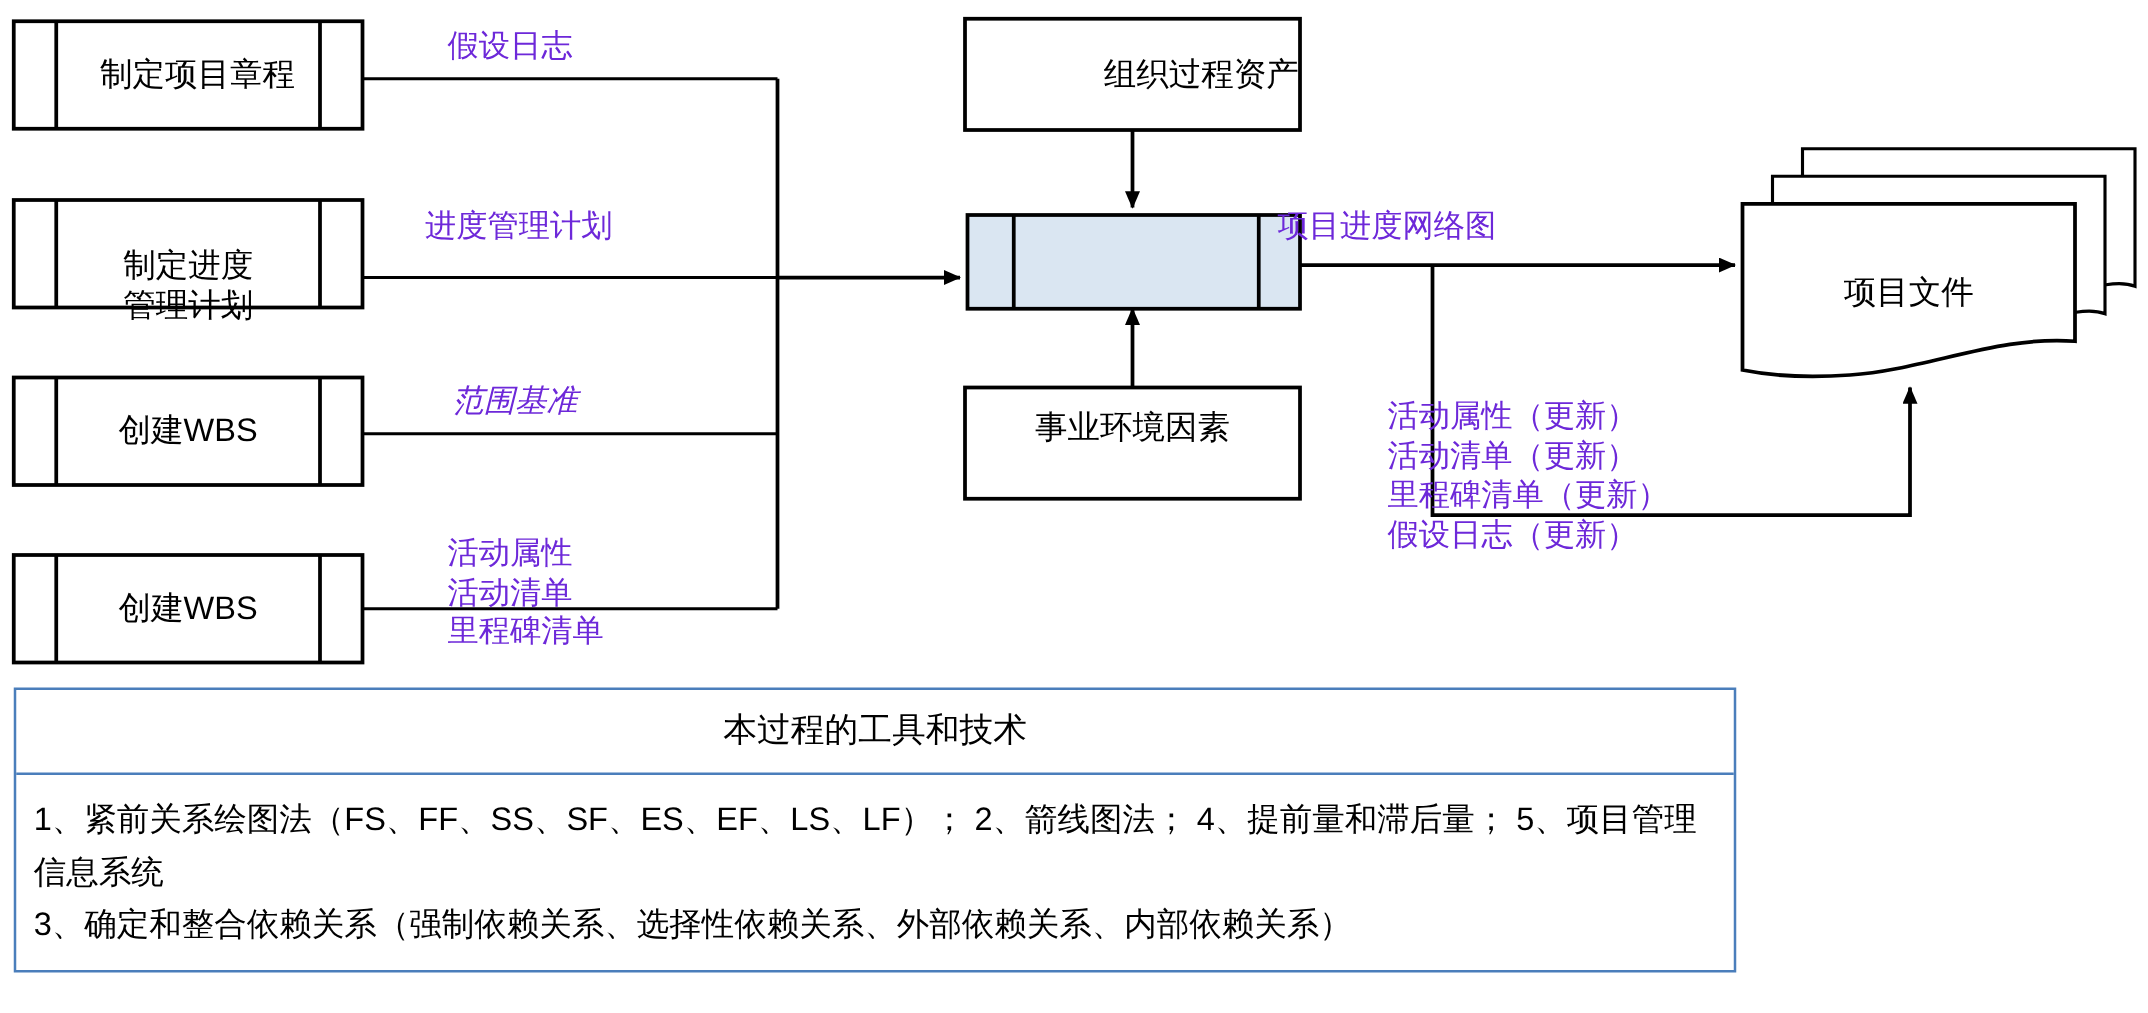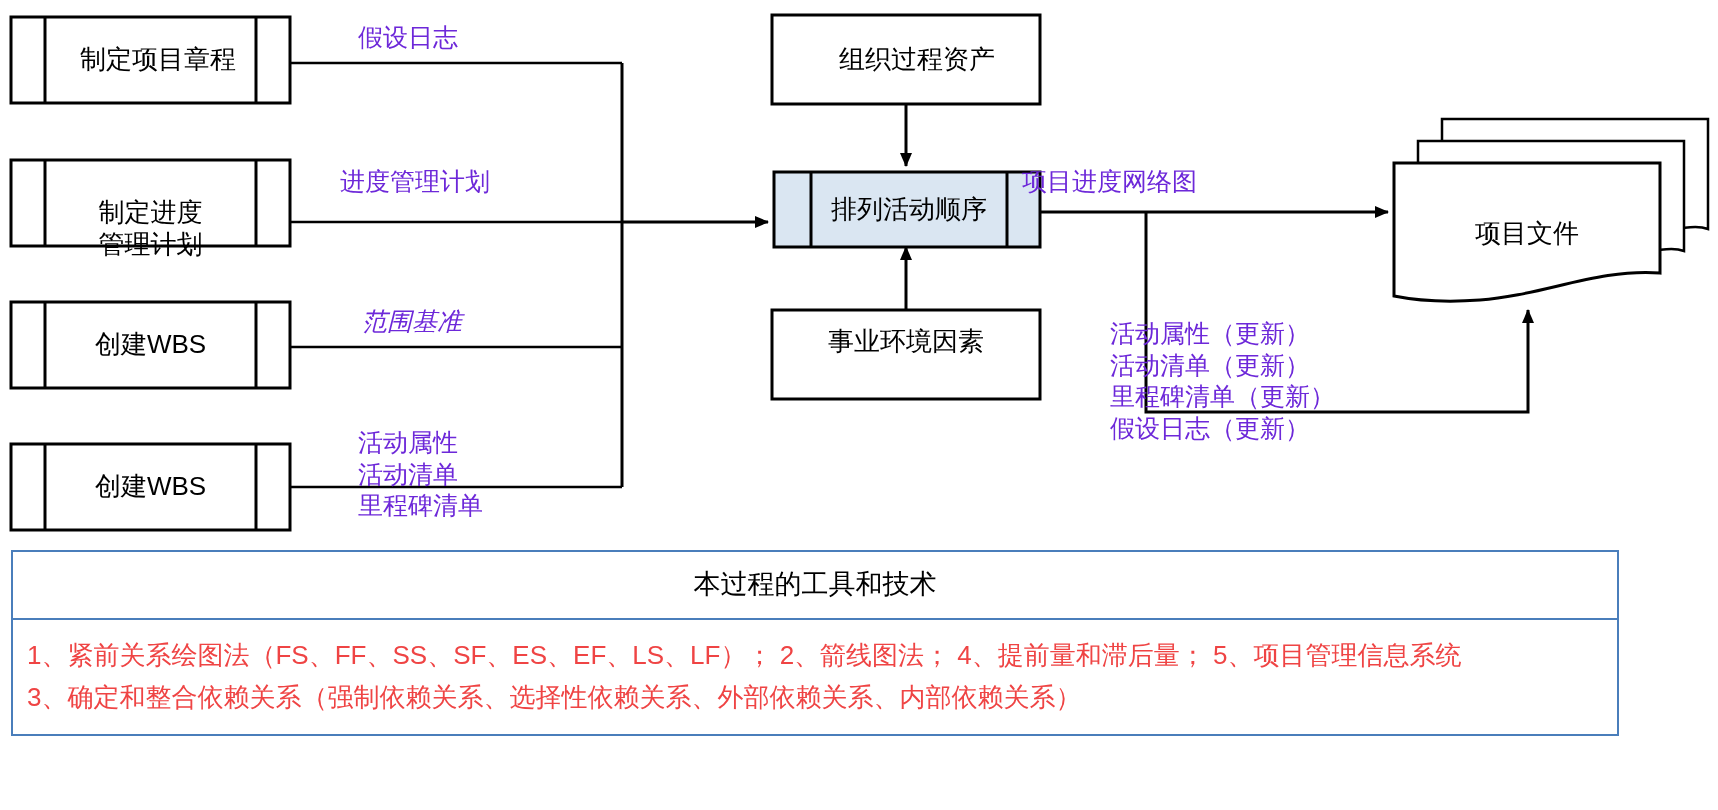--- a/index.html
+++ b/index.html
@@ -36,39 +36,39 @@
     font-size:25px;
     line-height:1.26;
     color:#6d28d9;
     white-space:pre-line;
   }
   
   .ttTable{
     position:absolute;
     left:11px;
     top:550px;
-    width:1608px;
+    width:1378px;
     border:2px solid #4a7ebb;
     box-sizing:border-box;
     background:#fff;
   }
   .ttHead{
     text-align:center;
     font-size:27px;
     padding:14px 0 16px 0;
     border-bottom:2px solid #4a7ebb;
     color:#000;
   }
   .ttBody{
     padding:14px 14px 16px 14px;
   }
   .ttLine{
     font-size:26px;
     line-height:1.62;
-    color:#ef4444;
+    color:#000000;
   }
 </style>
 </head>
 <body>
 
 <div id="stage">
 
   <svg class="layer" viewBox="0 0 1718 810">
     <defs>
       <marker id="arrowR" markerWidth="14" markerHeight="12" refX="13" refY="6" orient="auto" markerUnits="userSpaceOnUse">
@@ -170,25 +170,24 @@
   <div class="edgeLabel" style="left:358px;top:22px;">假设日志</div>
 
   <div class="edgeLabel" style="left:340px;top:166px;">进度管理计划</div>
 
   <div class="edgeLabel" style="left:362px;top:306px;font-style:italic;">范围基准</div>
 
   <div class="edgeLabel" style="left:358px;top:427px;">活动属性
 活动清单
 里程碑清单</div>
 
-  <div class="nodeLabel" style="left:772px;top:15px;width:290px;height:89px;">组织过程资产</div>
+  <div class="nodeLabel" style="left:772px;top:15px;width:290px;height:89px;padding-left:44px;">组织过程资产</div>
 
   <div class="nodeLabel" style="left:772px;top:310px;width:268px;height:63px;">事业环境因素</div>
 
-  <div class="nodeLabel" style="left:811px;top:172px;width:196px;height:75px;">排列活动顺序</div>
 
   <div class="edgeLabel" style="left:1022px;top:166px;">项目进度网络图</div>
 
   <div class="edgeLabel" style="left:1110px;top:318px;">活动属性（更新）
 活动清单（更新）
 里程碑清单（更新）
 假设日志（更新）</div>
 
   <div class="nodeLabel" style="left:1394px;top:163px;width:266px;height:110px;margin-top:16px;">项目文件</div>
 

